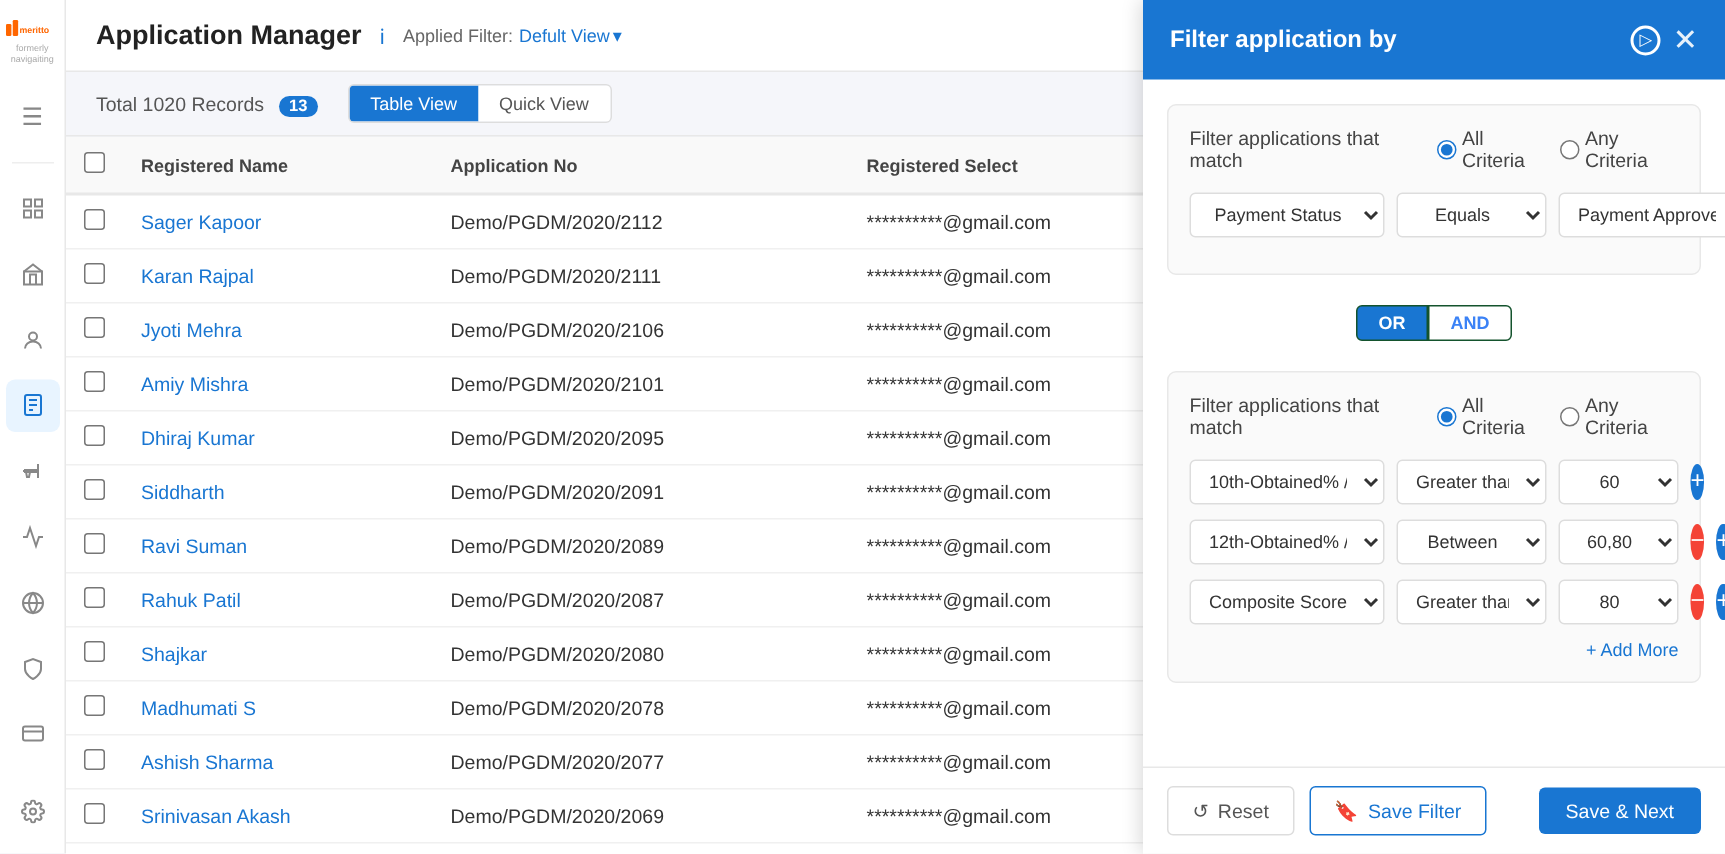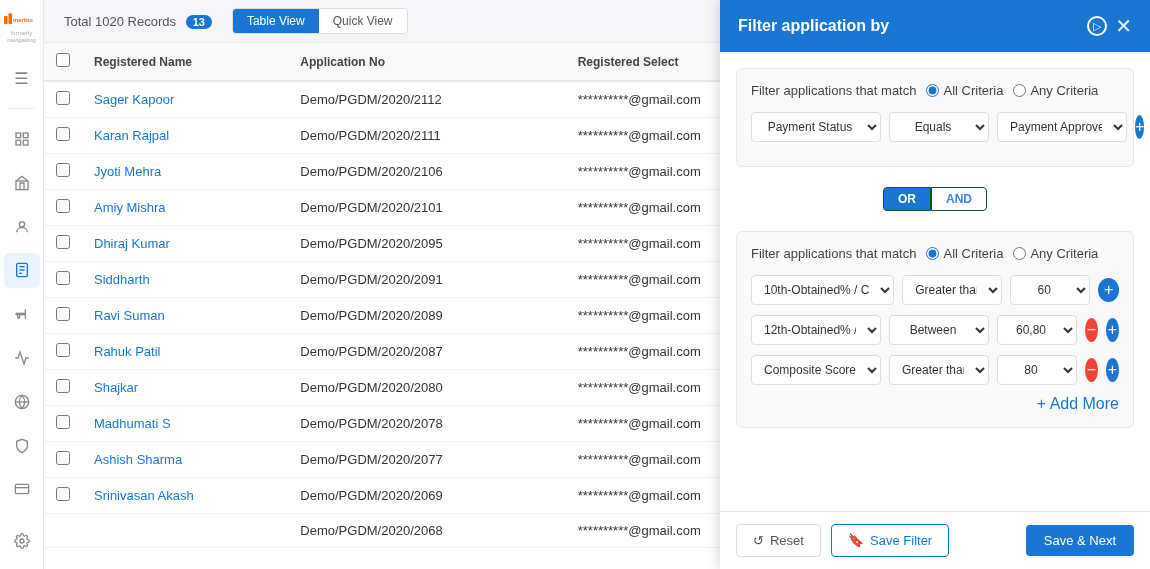--- a/index.html
+++ b/index.html
@@ -38,21 +38,21 @@
     th { padding: 10px 12px; text-align: left; font-weight: 600; color: #444; font-size: 12px; white-space: nowrap; }
     td { padding: 9px 12px; border-bottom: 1px solid #f0f0f0; color: #333; white-space: nowrap; }
     .checkbox-col { width: 30px; }
     input[type=checkbox] { width: 14px; height: 14px; }
     .link-text { color: #1976d2; cursor: pointer; text-decoration: none; }
     .status-complete { color: #4caf50; }
     .status-incomplete { color: #ff9800; }
     .whatsapp-icon { color: #25d366; font-size: 14px; margin-right: 4px; }
 
     
-    .filter-panel { position: absolute; right: 0; top: 0; width: 430px; height: 100%; background: #fff; box-shadow: -2px 0 12px rgba(0,0,0,0.15); display: flex; flex-direction: column; z-index: 10; }
+    .filter-panel { position: absolute; right: 0; top: 0; width: 388px; height: 100%; background: #fff; box-shadow: -2px 0 12px rgba(0,0,0,0.15); display: flex; flex-direction: column; z-index: 10; }
     .filter-header { background: #1976d2; color: #fff; padding: 14px 18px; display: flex; align-items: center; gap: 8px; }
     .filter-title { font-size: 16px; font-weight: 600; flex: 1; }
     .filter-help-icon { width: 20px; height: 20px; border: 2px solid #fff; border-radius: 50%; display: flex; align-items: center; justify-content: center; font-size: 11px; cursor: pointer; }
     .filter-close { font-size: 20px; cursor: pointer; opacity: 0.9; }
     .filter-body { flex: 1; overflow-y: auto; padding: 16px; display: flex; flex-direction: column; gap: 16px; }
 
     
     .filter-section { border: 1px solid #e8e8e8; border-radius: 6px; padding: 14px; background: #fafafa; }
     .criteria-match-row { display: flex; align-items: center; gap: 10px; margin-bottom: 14px; font-size: 13px; color: #444; }
     .radio-option { display: flex; align-items: center; gap: 4px; font-size: 13px; cursor: pointer; }
@@ -65,21 +65,21 @@
     .filter-select-sm { min-width: 80px; }
     .add-btn { width: 24px; height: 24px; border-radius: 50%; background: #1976d2; color: #fff; border: none; font-size: 16px; cursor: pointer; display: flex; align-items: center; justify-content: center; line-height: 1; }
     .remove-btn { width: 24px; height: 24px; border-radius: 50%; background: #f44336; color: #fff; border: none; font-size: 16px; cursor: pointer; display: flex; align-items: center; justify-content: center; line-height: 1; }
 
     
     .or-and-row { display: flex; justify-content: center; gap: 0; margin: 4px 0; }
     .or-and-btn { padding: 4px 14px; font-size: 12px; border: 1px solid #14532d; cursor: pointer; font-weight: 600; }
     .or-and-btn.or { border-radius: 4px 0 0 4px; background: #1976d2; color: #fff; }
     .or-and-btn.and { border-radius: 0 4px 4px 0; background: #fff; color: #3b82f6; }
 
-    .add-more-link { color: #1976d2; font-size: 16px; cursor: pointer; text-align: right; display: block; margin-top: 4px; }
+    .add-more-link { color: #1976d2; font-size: 12px; cursor: pointer; text-align: right; display: block; margin-top: 4px; }
 
     
     .filter-footer { padding: 12px 16px; border-top: 1px solid #e8e8e8; display: flex; align-items: center; gap: 10px; background: #fff; }
     .reset-btn { background: #fff; border: 1px solid #ddd; border-radius: 4px; padding: 8px 16px; font-size: 13px; color: #555; cursor: pointer; display: flex; align-items: center; gap: 6px; }
     .save-filter-btn { background: #fff; border: 1px solid #1976d2; color: #1976d2; border-radius: 4px; padding: 8px 16px; font-size: 13px; cursor: pointer; display: flex; align-items: center; gap: 6px; }
     .save-next-btn { margin-left: auto; background: #1976d2; color: #fff; border: none; border-radius: 4px; padding: 8px 18px; font-size: 13px; font-weight: 400; cursor: pointer; }
 
     
     .info-icon { color: #1976d2; font-size: 14px; cursor: pointer; }
     select { outline: none; text-align: center; }
@@ -161,20 +161,36 @@
   <div class="sidebar-item">
     <svg width="16" height="16" viewBox="0 0 24 24" fill="none" stroke="#888" stroke-width="2">
         <circle cx="12" cy="12" r="3"></circle>
         <path d="M19.4 15a1.65 1.65 0 0 0 .33 1.82l.06.06a2 2 0 0 1-2.83 2.83l-.06-.06a1.65 1.65 0 0 0-1.82-.33 1.65 1.65 0 0 0-1 1.51V21a2 2 0 0 1-4 0v-.09A1.65 1.65 0 0 0 9 19.4a1.65 1.65 0 0 0-1.82.33l-.06.06a2 2 0 0 1-2.83-2.83l.06-.06A1.65 1.65 0 0 0 4.68 15a1.65 1.65 0 0 0-1.51-1H3a2 2 0 0 1 0-4h.09A1.65 1.65 0 0 0 4.6 9a1.65 1.65 0 0 0-.33-1.82l-.06-.06a2 2 0 0 1 2.83-2.83l.06.06A1.65 1.65 0 0 0 9 4.68a1.65 1.65 0 0 0 1-1.51V3a2 2 0 0 1 4 0v.09a1.65 1.65 0 0 0 1 1.51 1.65 1.65 0 0 0 1.82-.33l.06-.06a2 2 0 0 1 2.83 2.83l-.06.06A1.65 1.65 0 0 0 19.4 9a1.65 1.65 0 0 0 1.51 1H21a2 2 0 0 1 0 4h-.09a1.65 1.65 0 0 0-1.51 1z"></path>
       </svg>
   </div>
 </div>
 
 <div class="main">
 
+  <div class="top-bar">
+    <span class="page-title">Application Manager</span>
+    <span class="info-icon">ℹ</span>
+    <span class="applied-filter">
+      <span>Applied Filter:</span>
+      <span class="filter-tag">
+        <span>Defult View</span>
+        <span>▾</span>
+      </span>
+    </span>
+    <div class="spacer"></div>
+    <div class="search-criteria-select">
+      <span>Select search criteria</span>
+      <span>▾</span>
+    </div>
+  </div>
 
   <div class="sub-header">
     <span class="records-info">
       <span>Total 1020 Records</span>
       <span class="records-badge">13</span>
     </span>
     <div class="view-toggle">
       <button class="view-btn active">Table View</button>
       <button class="view-btn">Quick View</button>
     </div>

